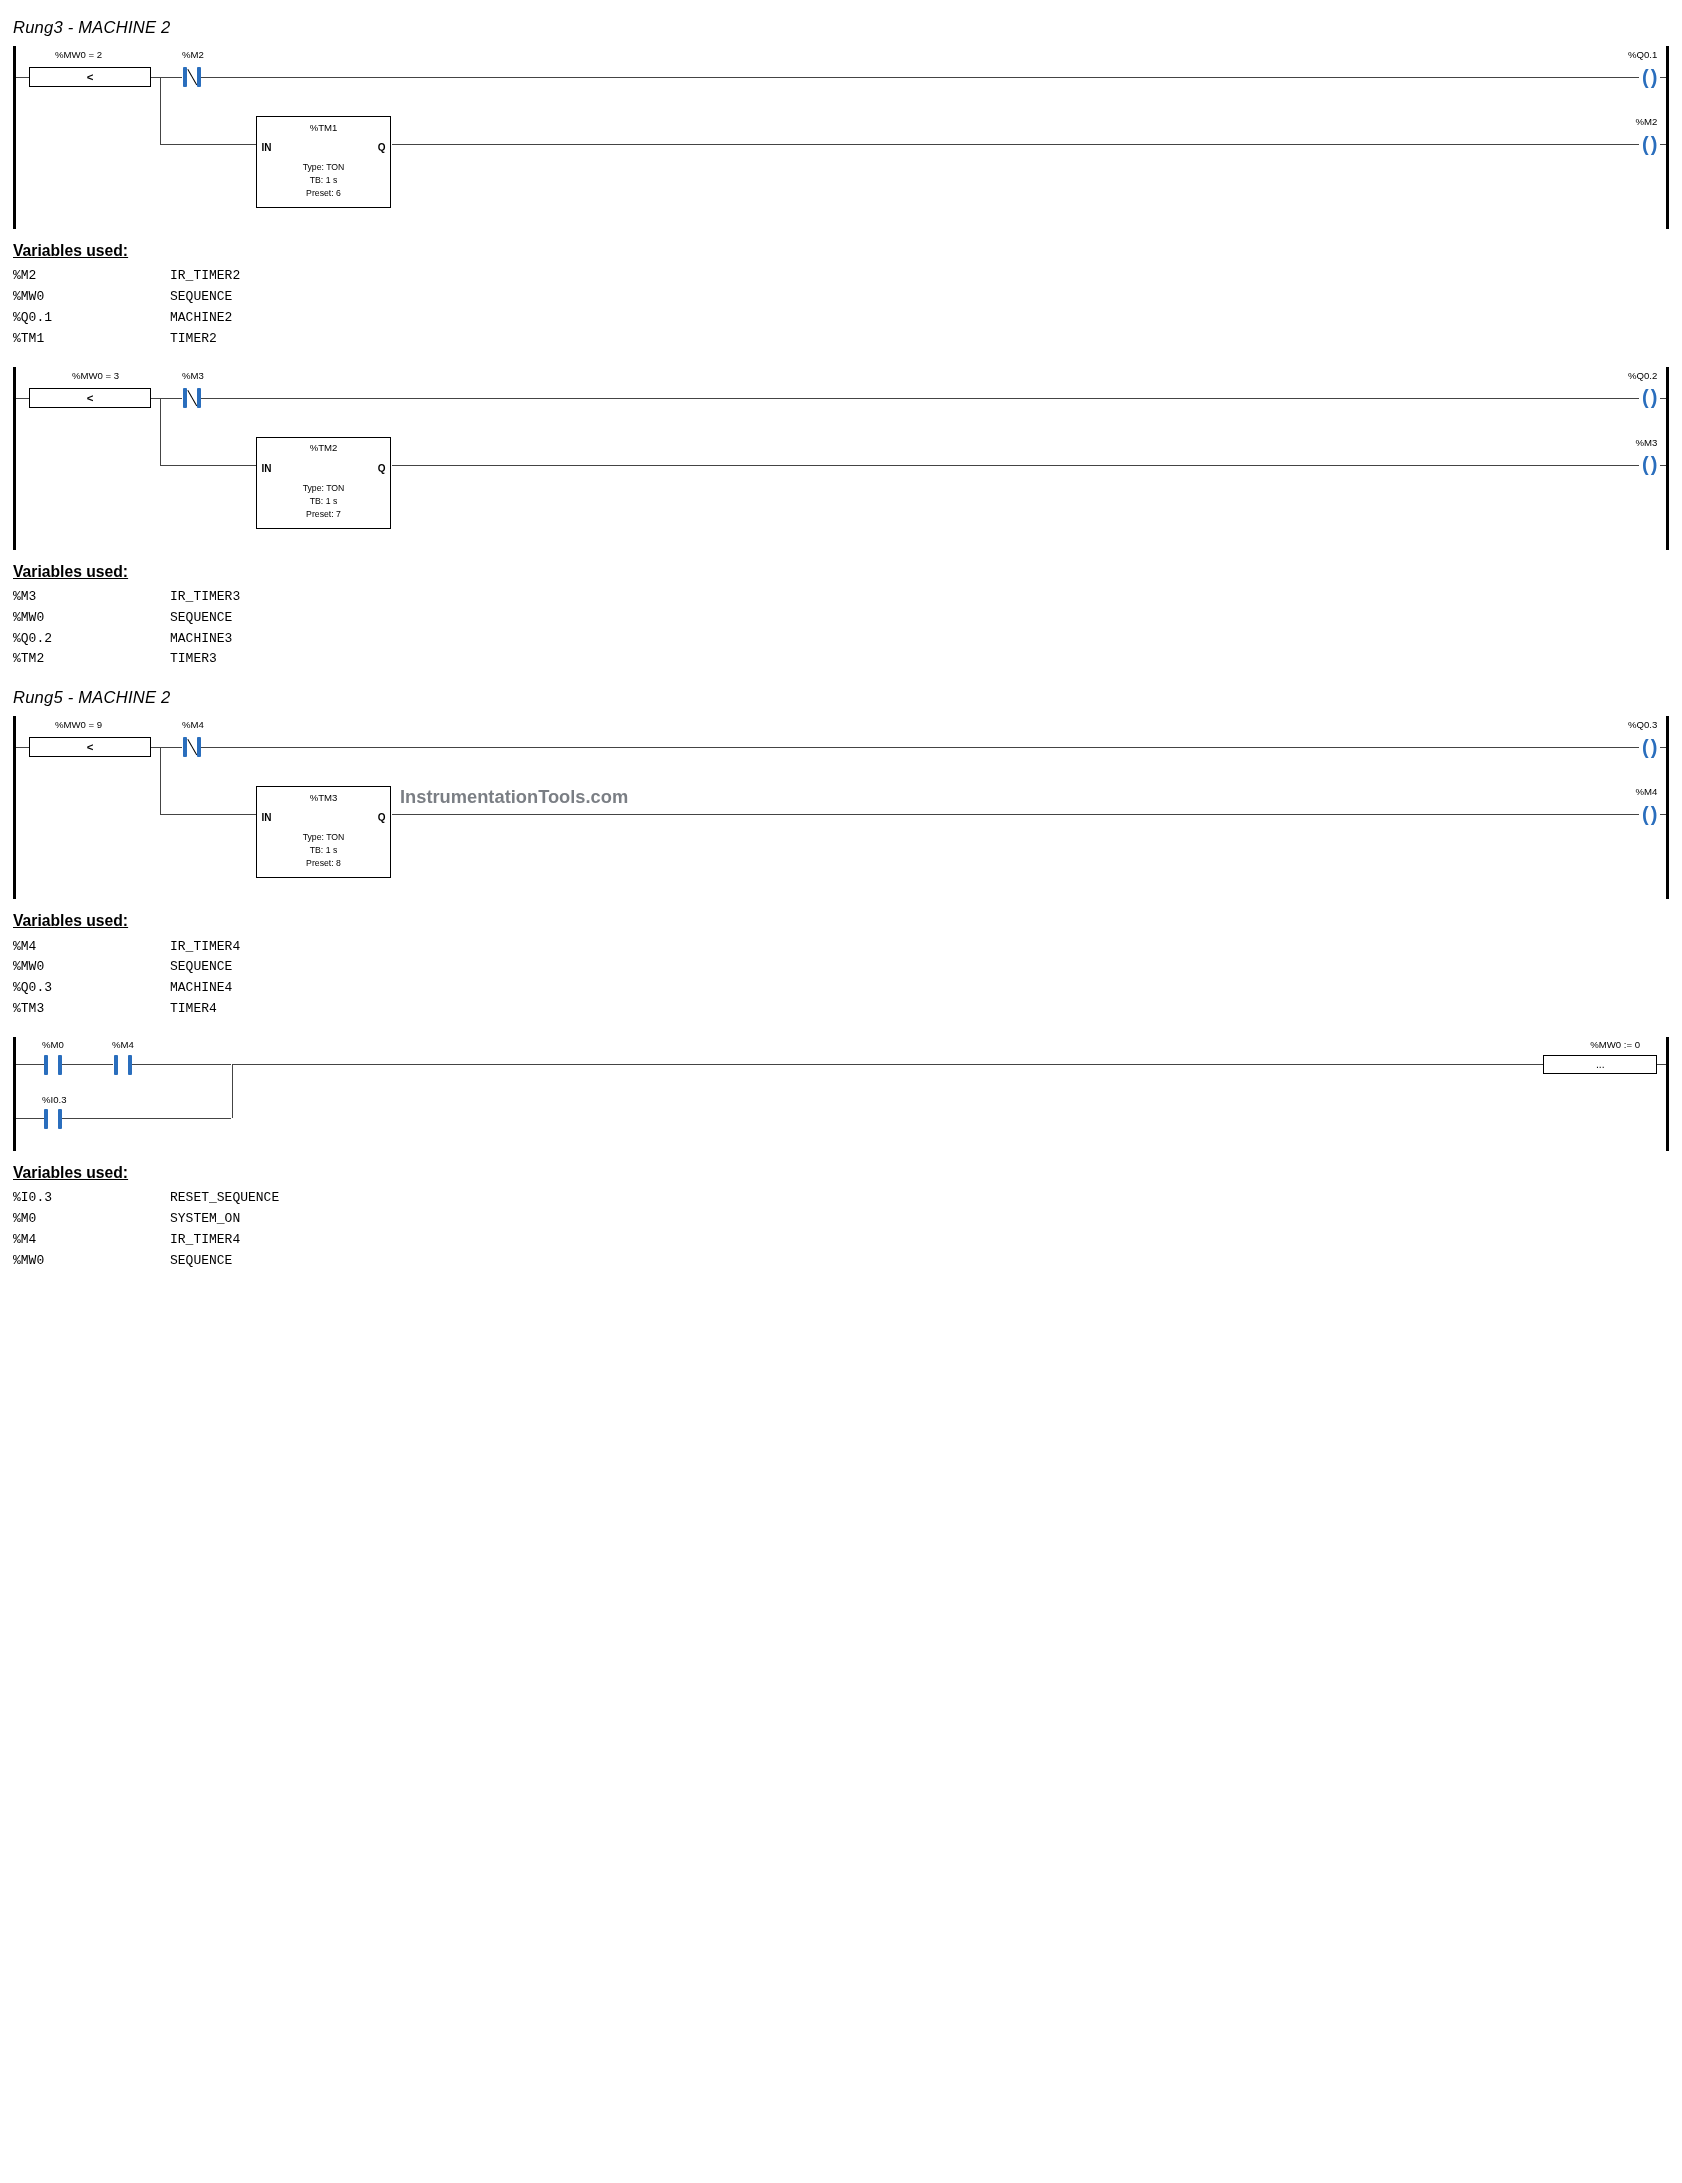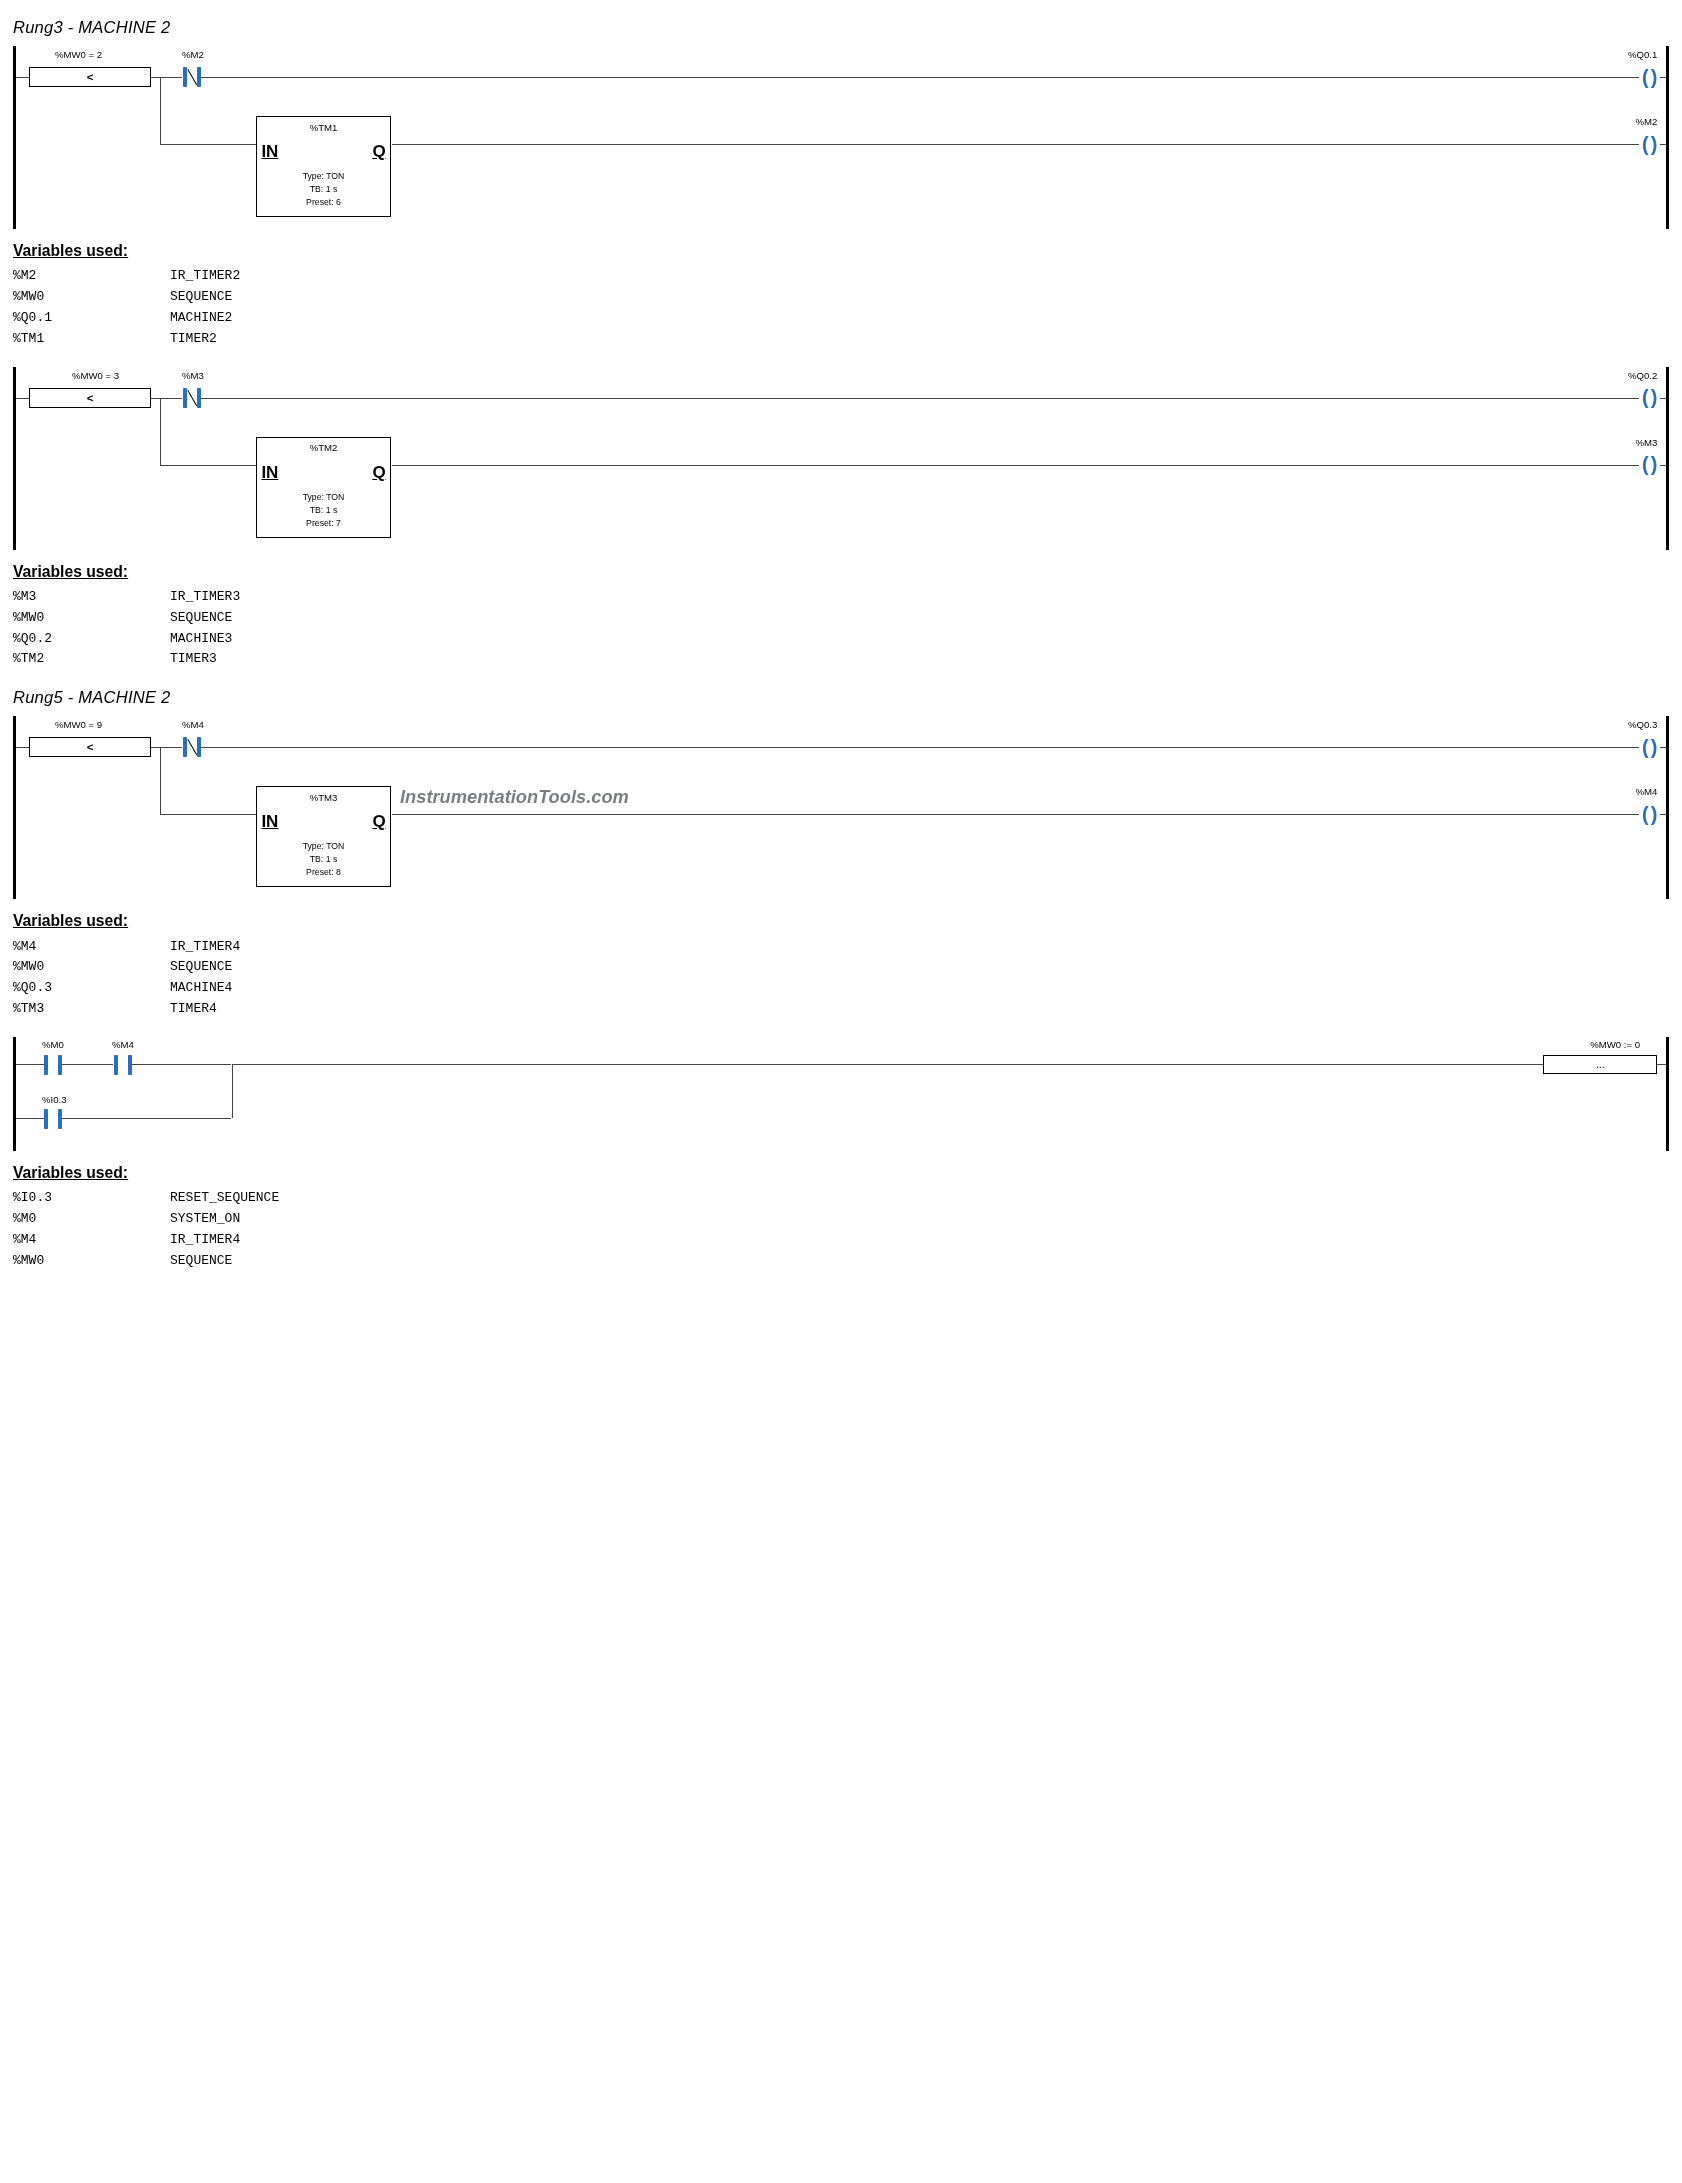--- a/index.html
+++ b/index.html
@@ -90,23 +90,22 @@
     border: 0.9px solid #000;
     background: #fff;
     width: 135px;
     padding: 4.4px 0 7px 0;
     text-align: center;
   }
   .fn-block .name { font-size: 9.6px; margin-bottom: 9.6px; }
   .fn-block .ports {
     display: flex; justify-content: space-between;
     padding: 0 4.4px;
-    font-size: 17px; font-weight: 700;
+    font-size: 10px; font-weight: 700;
     margin-bottom: 7.9px;
-    text-decoration: underline;
   }
   .fn-block .props div { font-size: 8.7px; line-height: 1.5; }
 
   .wire { position:absolute; background:#444; }
   .hwire { height:0.9px; }
   .vwire { width:0.9px; }
 
   .op-box {
     position: absolute;
     border: 0.9px solid #000;
@@ -278,21 +277,21 @@
             <span>Q</span>
           </div>
           <div class="props">
             <div>Type: TON</div>
             <div>TB: 1 s</div>
             <div>Preset: 8</div>
           </div>
         </div>
         <div class="wire hwire" style="left: 376px; top: 98px; right: 27px;"></div>
         <div class="wire hwire" style="right: 0px; top: 98px; width: 6.1px;"></div>
-        <div class="watermark" style="left: 384px; top: 70px; font-style: italic;">InstrumentationTools.com</div>
+        <div class="watermark" style="left: 384px; top: 70px;">InstrumentationTools.com</div>
       </div>
       <h3 class="vars-title">Variables used:</h3>
       <div class="vars-row">
         <div class="k">%M4</div>
         <div class="v">IR_TIMER4</div>
       </div>
       <div class="vars-row">
         <div class="k">%MW0</div>
         <div class="v">SEQUENCE</div>
       </div>

